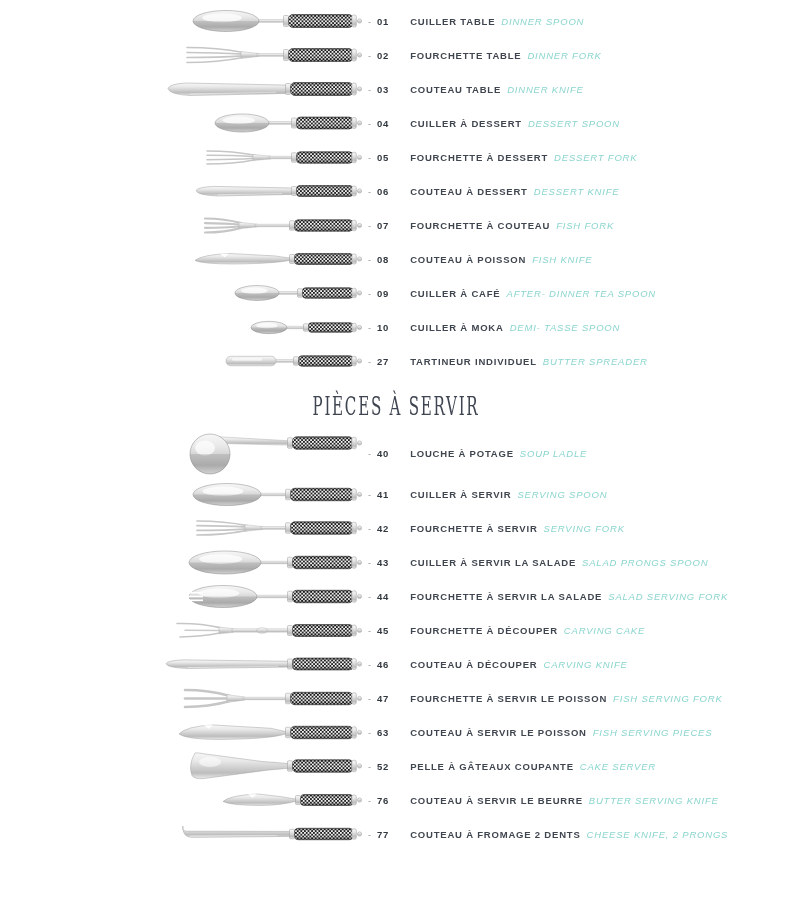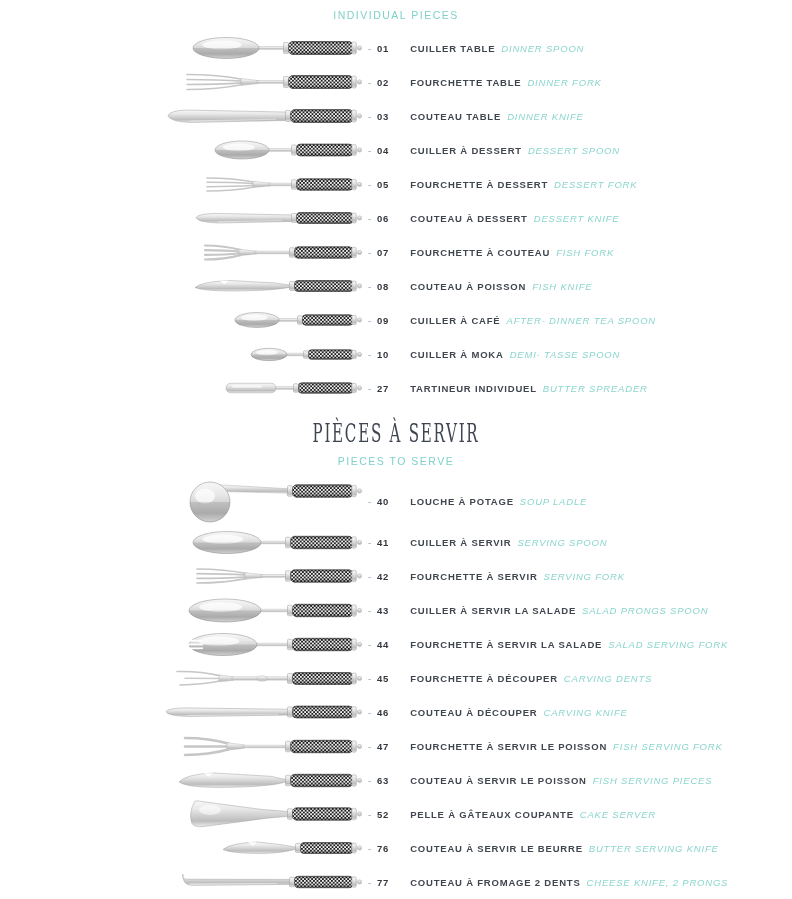--- a/index.html
+++ b/index.html
@@ -48,21 +48,20 @@
       <stop offset="0.2" stop-color="rgba(20,20,20,0.05)"></stop>
       <stop offset="0.45" stop-color="rgba(255,255,255,0)"></stop>
       <stop offset="0.78" stop-color="rgba(20,20,20,0.12)"></stop>
       <stop offset="1" stop-color="rgba(20,20,20,0.55)"></stop>
     </linearGradient>
   </defs>
 </svg>
 
 <div class="page">
   <section id="sec1">
-    <h2 class="sub">INDIVIDUAL PIECES</h2>
     <div class="rows">
         <div class="row">
     <div class="fig">
             <svg width="172" height="30" viewBox="0 0 172 30">
               <rect x="65" y="13.6" width="30.5" height="2.8" fill="url(#gmetal)" stroke="#ababab" stroke-width="0.4"></rect>
               <ellipse cx="36" cy="15" rx="33" ry="10.5" fill="url(#gmetal)" stroke="#9c9c9c" stroke-width="0.6"></ellipse>
               <ellipse cx="32.04" cy="11.85" rx="19.8" ry="4.41" fill="#fff" opacity="0.75"></ellipse>
               <path d="M 3 15 A 33 10.5 0 0 0 69 15" fill="rgba(70,70,70,0.15)"></path>
               <rect x="93.5" y="9.5" width="5" height="11" rx="1" fill="url(#gmetal)" stroke="#9a9a9a" stroke-width="0.5"></rect>
               <rect x="98.5" y="8.5" width="64.5" height="13" rx="4.5" fill="#f2f2f2"></rect>
@@ -306,21 +305,20 @@
       <span class="dash">-</span>
       <span class="code">27</span>
       <span class="fr">TARTINEUR INDIVIDUEL</span>
       <span class="en">BUTTER SPREADER</span>
     </div>
   </div>
       </div>
   </section>
   <section id="sec2">
     <h1 class="big">PIÈCES À SERVIR</h1>
-    <h2 class="sub">PIECES TO SERVE</h2>
     <div class="rows">
         <div class="row tall">
     <div class="fig">
             <svg width="176" height="44" viewBox="0 0 176 44">
               <path d="M 34 4.800000000000001 L 103.5 8.8 L 103.5 13.2 L 40 11.6 Z" fill="url(#gmetal)" stroke="#a5a5a5" stroke-width="0.4"></path>
               <circle cx="24" cy="22" r="20" fill="url(#gmetal)" stroke="#9a9a9a" stroke-width="0.6"></circle>
               <ellipse cx="19" cy="16" rx="10" ry="7.6" fill="#fff" opacity="0.7"></ellipse>
               <path d="M 4 22 A 20 20 0 0 0 44 22" fill="rgba(70,70,70,0.15)"></path>
               <rect x="101.5" y="5.75" width="5" height="10.5" rx="1" fill="url(#gmetal)" stroke="#9a9a9a" stroke-width="0.5"></rect>
               <rect x="106.5" y="4.75" width="60.5" height="12.5" rx="4.25" fill="#f2f2f2"></rect>
@@ -450,21 +448,21 @@
               <rect x="118.5" y="5.5" width="60.5" height="12" rx="4" fill="url(#gshade)"></rect>
               <rect x="118.5" y="5.5" width="60.5" height="12" rx="4" fill="none" stroke="#3a3a3a" stroke-width="0.6"></rect>
               <rect x="177.8" y="6" width="4.5" height="11" rx="1.8" fill="url(#gmetal)" stroke="#999" stroke-width="0.5"></rect>
               <circle cx="185.5" cy="11.5" r="2.1" fill="url(#gmetal)" stroke="#999" stroke-width="0.5"></circle>
             </svg>
           </div>
     <div class="label">
       <span class="dash">-</span>
       <span class="code">45</span>
       <span class="fr">FOURCHETTE À DÉCOUPER</span>
-      <span class="en">CARVING DENTS</span>
+      <span class="en">CARVING CAKE</span>
     </div>
   </div>
         <div class="row">
     <div class="fig">
             <svg width="200" height="16" viewBox="0 0 200 16">
               <path d="M 128 5.300000000000001 L 22 3.8599999999999994 Q 6 4.4 4 7.55 Q 5 11.78 26 12.5 L 128 11.06 Z" fill="url(#gmetal)" stroke="#a0a0a0" stroke-width="0.5"></path>
               <path d="M 26 11.42 L 116 10.25" stroke="#fff" stroke-width="0.7" opacity="0.6"></path>
               <rect x="125.5" y="3" width="5" height="10" rx="1" fill="url(#gmetal)" stroke="#9a9a9a" stroke-width="0.5"></rect>
               <rect x="130.5" y="2" width="60.5" height="12" rx="4" fill="#f2f2f2"></rect>
               <rect x="130.5" y="2" width="60.5" height="12" rx="4" fill="url(#ghandle)"></rect>

